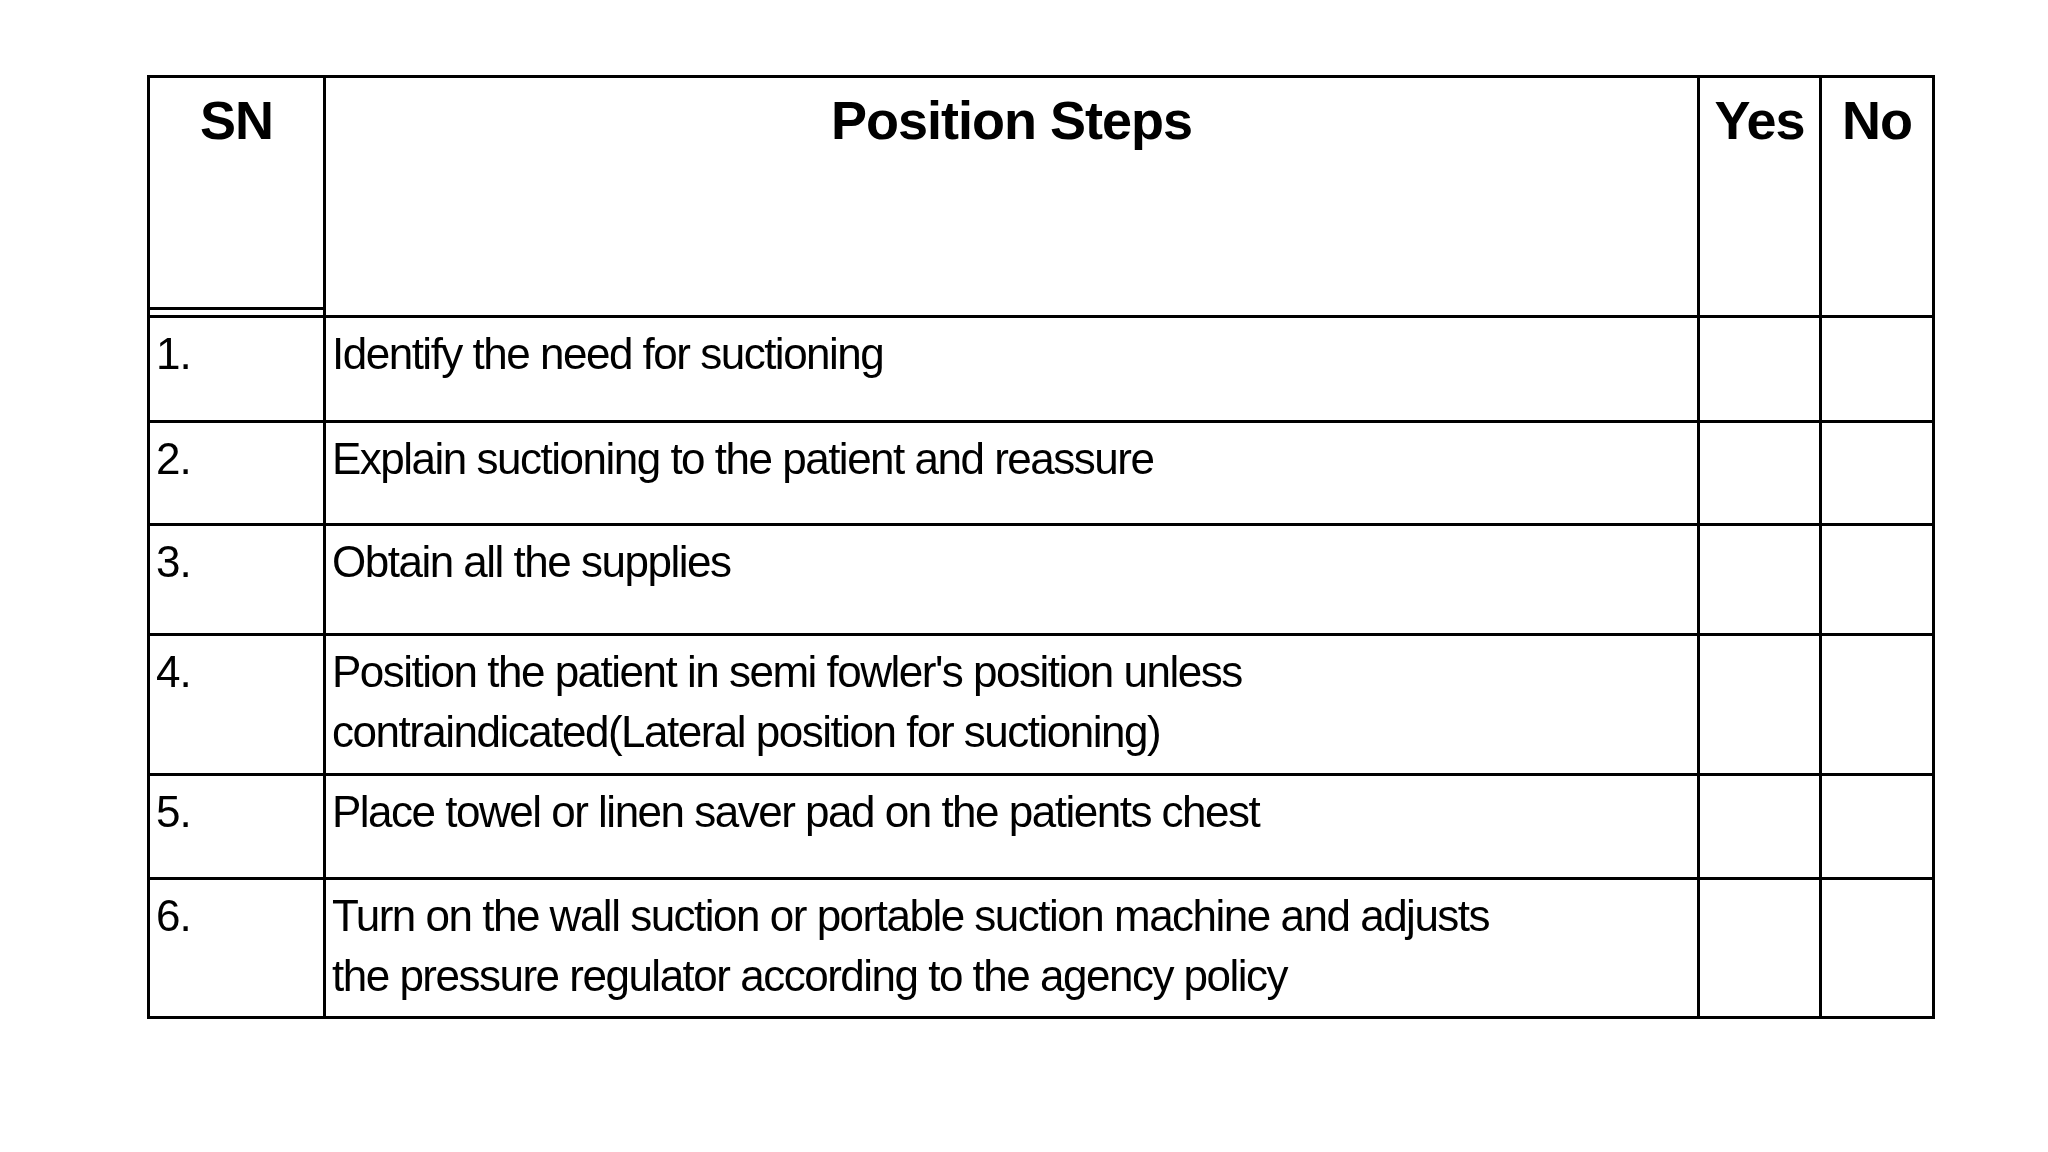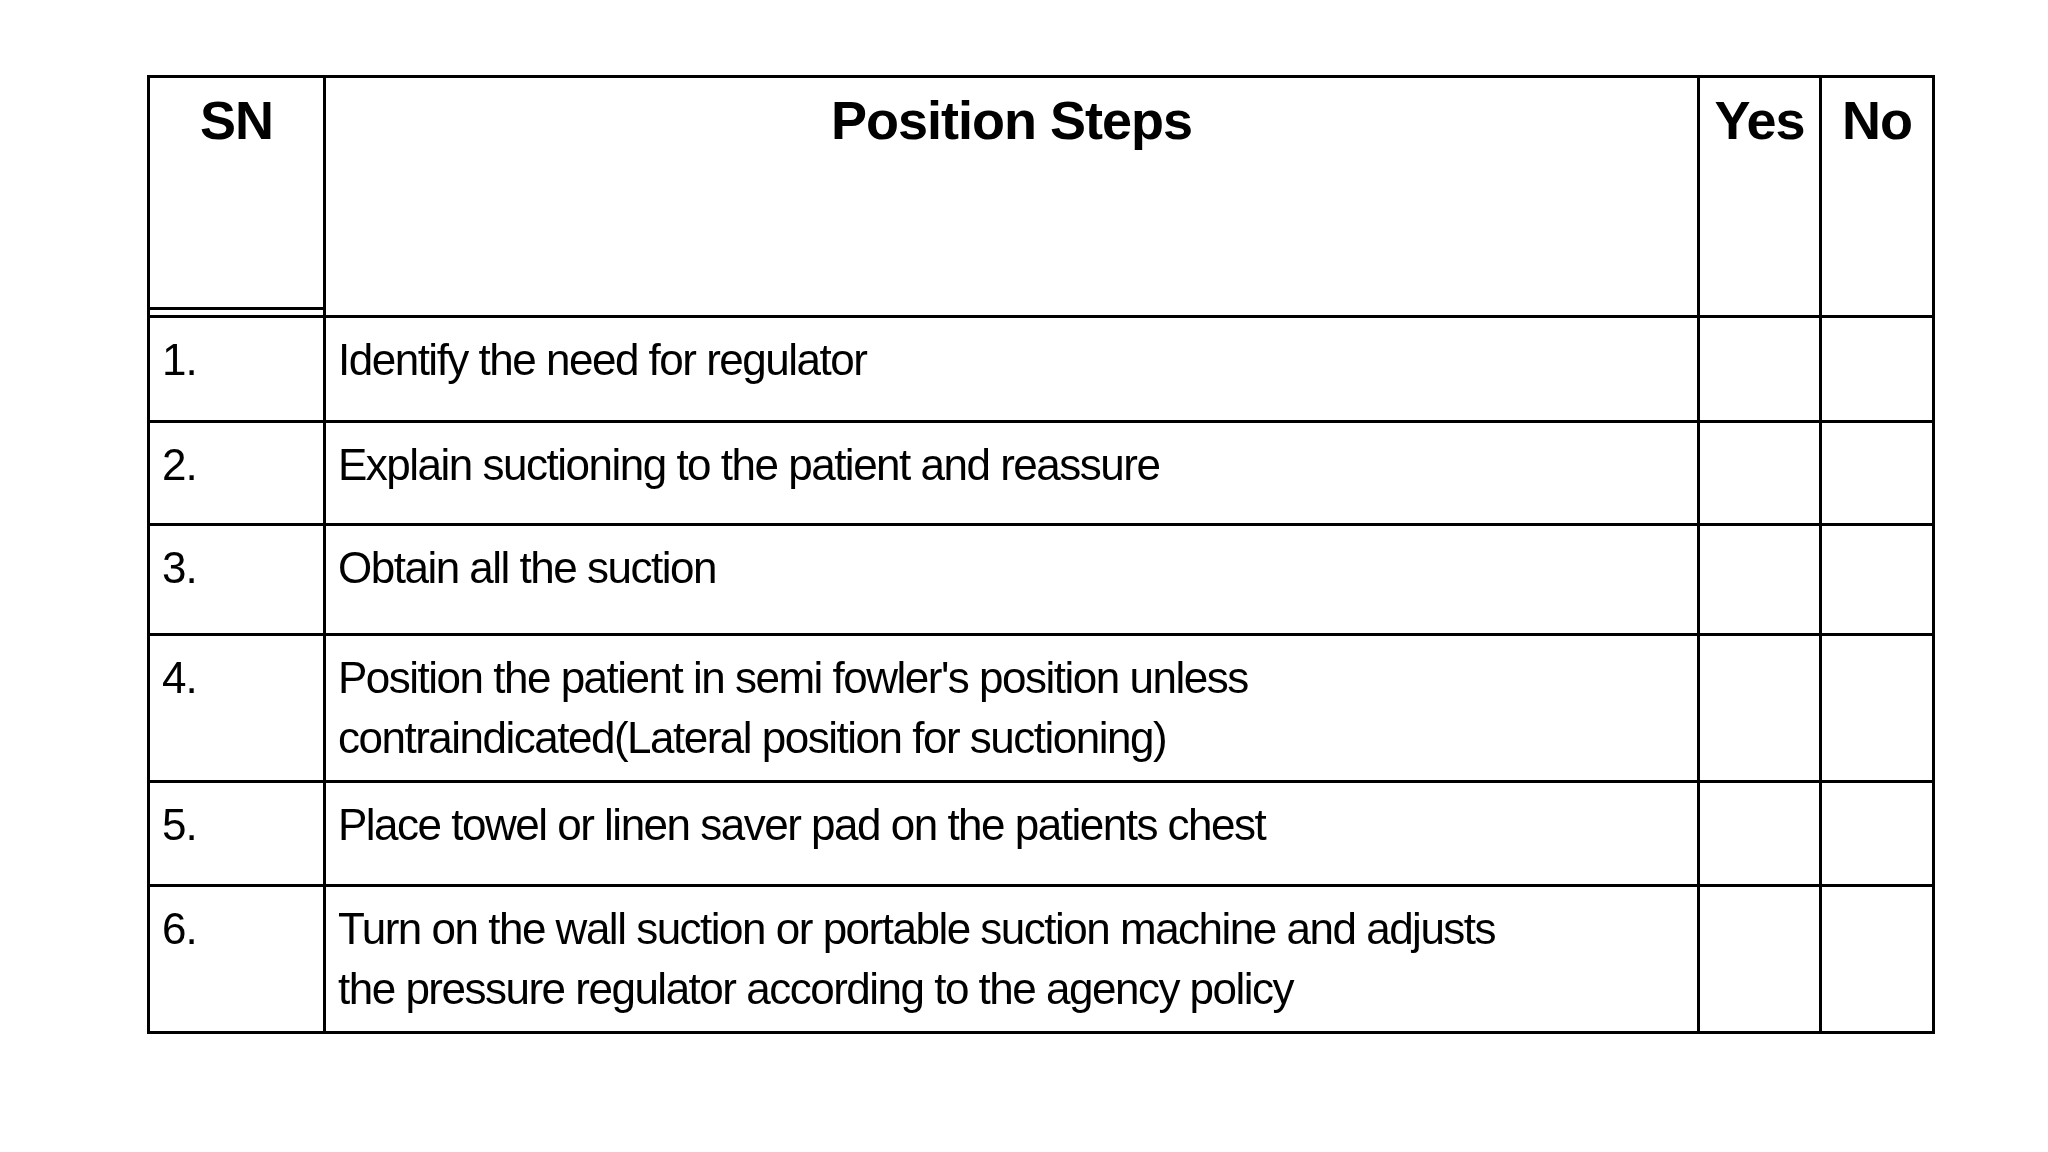--- a/index.html
+++ b/index.html
@@ -21,21 +21,21 @@
     left: 147px;
     top: 75px;
     width: 1785px;
     border-collapse: collapse;
     table-layout: fixed;
   }
   table.checklist th,
   table.checklist td {
     border: 3px solid #000000;
     vertical-align: top;
-    padding: 12px;
+    padding: 6px;
     background: #ffffff;
   }
   table.checklist th {
     font-size: 54px;
     font-weight: bold;
     text-align: center;
     padding-top: 10px;
     letter-spacing: -1px;
     line-height: 1.2;
   }
@@ -82,33 +82,33 @@
     </colgroup>
     <tbody>
         <tr style="height:240px">
       <th class="sn-header">SN</th>
       <th>Position Steps</th>
       <th>Yes</th>
       <th>No</th>
     </tr>
     <tr style="height:105px">
       <td class="cell-sn">1.</td>
-      <td class="cell-step">Identify the need for regulator</td>
+      <td class="cell-step">Identify the need for suctioning</td>
       <td class="cell-yes"></td>
       <td class="cell-no"></td>
     </tr>
     <tr style="height:103px">
       <td class="cell-sn">2.</td>
       <td class="cell-step">Explain suctioning to the patient and reassure</td>
       <td class="cell-yes"></td>
       <td class="cell-no"></td>
     </tr>
     <tr style="height:110px">
       <td class="cell-sn">3.</td>
-      <td class="cell-step">Obtain all the suction</td>
+      <td class="cell-step">Obtain all the supplies</td>
       <td class="cell-yes"></td>
       <td class="cell-no"></td>
     </tr>
     <tr style="height:140px">
       <td class="cell-sn">4.</td>
       <td class="cell-step">Position the patient in semi fowler's position unless
 contraindicated(Lateral position for suctioning)</td>
       <td class="cell-yes"></td>
       <td class="cell-no"></td>
     </tr>

